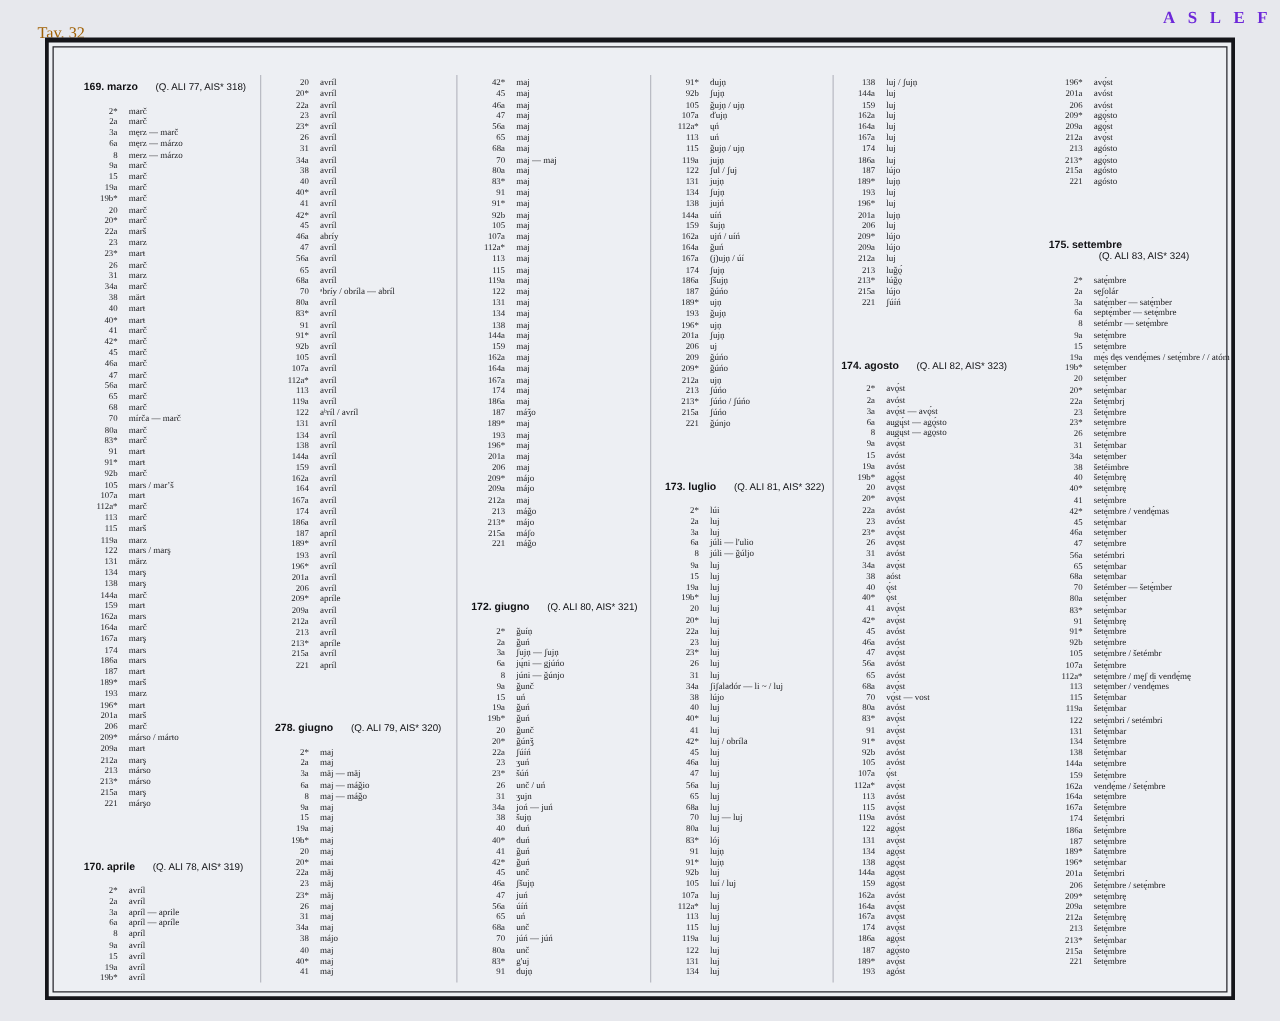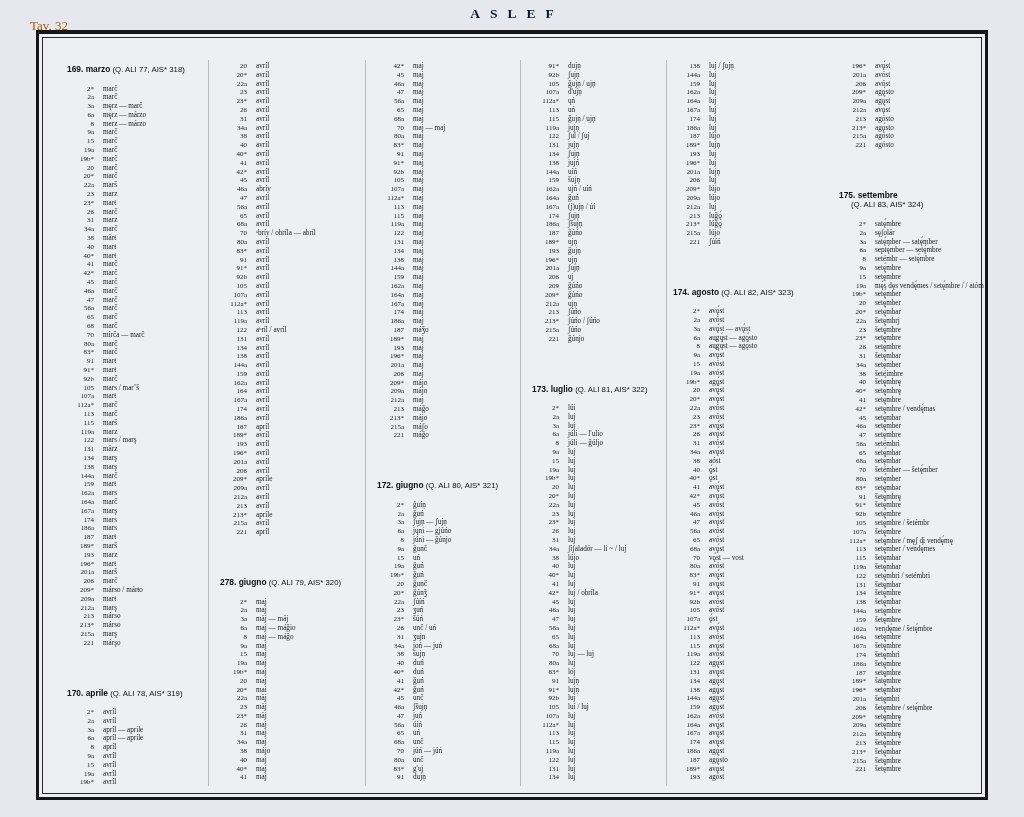--- a/index.html
+++ b/index.html
@@ -1,35 +1,35 @@
 <!DOCTYPE html>
 <html><head>
 <meta charset="utf-8">
 <style>
   html,body{margin:0;padding:0;background:#d8d9de;}
   .page{position:relative;width:1024px;height:817px;background:#e7e8ed;overflow:hidden;
         font-family:"Liberation Serif",serif;color:#1b1b1e;}
   .tav{position:absolute;left:30px;top:18px;font-size:13px;color:#a16207;}
-  .aslef{position:absolute;left:0;right:0;top:6px;text-align:center;font-weight:700;
-         font-size:13.5px;letter-spacing:10px;text-indent:10px;color:#0f172a;}
+  .aslef{position:absolute;left:0;right:0;top:6px;text-align:right;font-weight:700;
+         font-size:13.5px;letter-spacing:10px;text-indent:10px;color:#6d28d9;}
   .frame{position:absolute;left:36px;top:30px;width:952px;height:770px;
          border:3px solid #15151a;border-top-width:4px;background:#edeff3;box-sizing:border-box;}
   .frame-inner{position:absolute;left:3px;top:3px;right:3px;bottom:3px;
                border:1px solid #26262c;pointer-events:none;}
   .rule{position:absolute;top:26px;height:726px;width:1px;background:rgba(70,70,88,.30);}
   .col{position:absolute;top:28px;}
   .row{display:flex;line-height:8.8px;}
   .num{flex:none;width:27px;text-align:right;margin-right:9px;font-size:7px;white-space:nowrap;}
   .frm{flex:1;font-size:7.2px;}
   .shead{font-family:"Liberation Sans",sans-serif;font-size:8.4px;line-height:10.5px;
          color:#101013;margin:40px 0 9px 0;white-space:nowrap;}
   .col > .shead:first-child{margin-top:2px;}
   .sno,.snm{font-weight:700;margin-top:36px;}
-  .sref{font-weight:400;font-size:7.8px;}
-  .sref2{display:block;margin-left:12px;white-space:nowrap;}
+  .sref{font-weight:400;font-size:7.8px;padding-left:12px;}
+  .sref2{display:block;margin-left:28px;white-space:nowrap;}
 </style>
 </head>
 <body>
 
 <div class="page">
   <div class="tav">Tav. 32</div>
   <div class="aslef">ASLEF</div>
   <div class="frame">
     <div class="frame-inner"></div>
     <div id="content">

